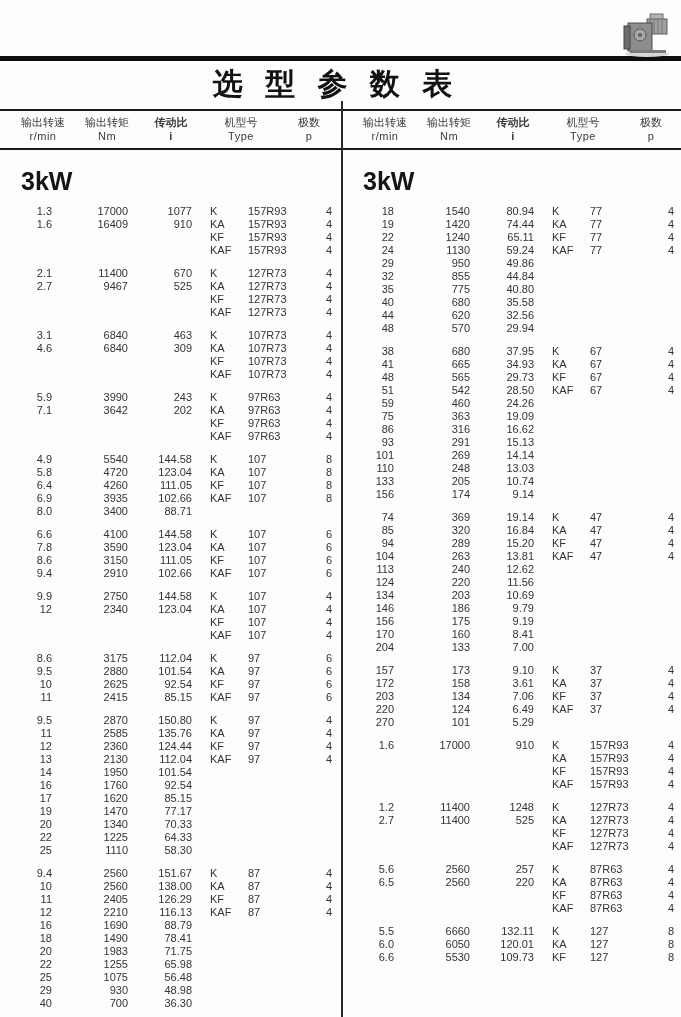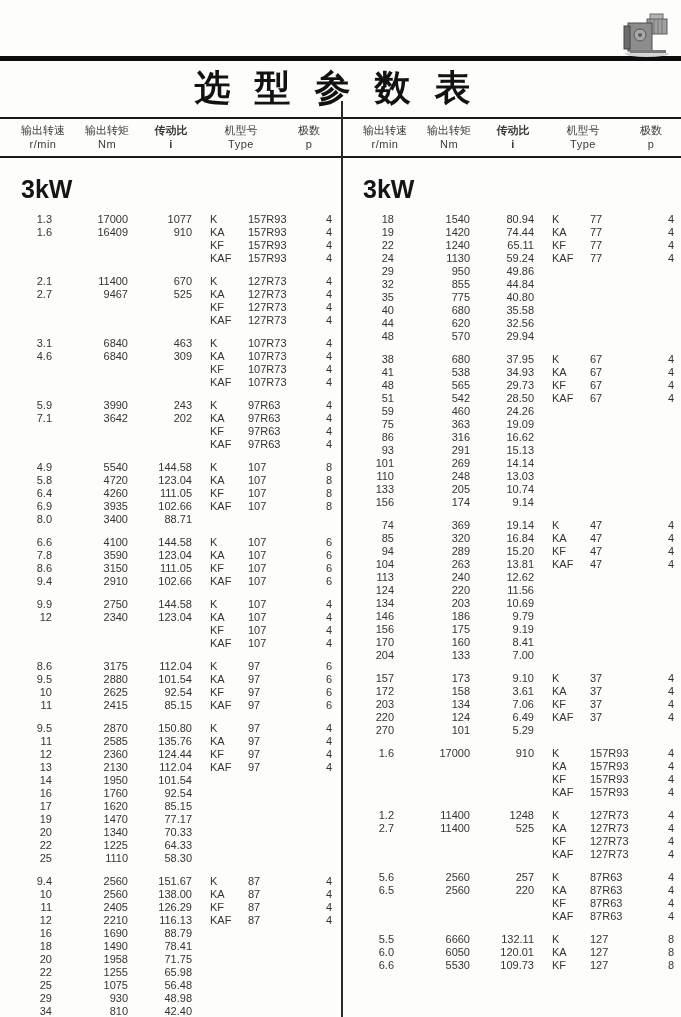--- a/index.html
+++ b/index.html
@@ -9,21 +9,21 @@
     width:681px;height:1017px;
     background:#fdfdfc;
     font-family:"Liberation Sans", sans-serif;
     color:#2e2e2e;
     overflow:hidden;
   }
   .photo{position:absolute;top:5px;right:7px;width:54px;height:54px;}
   .rule-thick{margin-top:56px;height:5px;background:#0e0e0e;}
   .title{
     margin:0;text-align:center;
-    font-size:36px;font-weight:bold;color:#121212;
+    font-size:30px;font-weight:bold;color:#121212;
     letter-spacing:7px;text-indent:7px;
     padding:3px 16px 4px 0;
   }
   .rule-thin{height:2px;background:#1a1a1a;}
   .header-row{display:flex;}
   .header-half{width:340px;display:flex;padding:4px 0 5px 12px;box-sizing:border-box;}
   .header-half:last-child{padding-left:14px;}
   .hcell{text-align:center;font-size:11px;line-height:14px;color:#3a3a3a;}
   .hcell:nth-child(1){width:62px;}
   .hcell:nth-child(2){width:66px;}
@@ -540,21 +540,21 @@
           <div class="trow">
             <span class="c-speed">18</span>
             <span class="c-torque">1490</span>
             <span class="c-ratio">78.41</span>
             <span class="c-prefix"></span>
             <span class="c-model"></span>
             <span class="c-poles"></span>
           </div>
           <div class="trow">
             <span class="c-speed">20</span>
-            <span class="c-torque">1958</span>
+            <span class="c-torque">1983</span>
             <span class="c-ratio">71.75</span>
             <span class="c-prefix"></span>
             <span class="c-model"></span>
             <span class="c-poles"></span>
           </div>
           <div class="trow">
             <span class="c-speed">22</span>
             <span class="c-torque">1255</span>
             <span class="c-ratio">65.98</span>
             <span class="c-prefix"></span>
@@ -571,28 +571,20 @@
           </div>
           <div class="trow">
             <span class="c-speed">29</span>
             <span class="c-torque">930</span>
             <span class="c-ratio">48.98</span>
             <span class="c-prefix"></span>
             <span class="c-model"></span>
             <span class="c-poles"></span>
           </div>
           <div class="trow">
-            <span class="c-speed">34</span>
-            <span class="c-torque">810</span>
-            <span class="c-ratio">42.40</span>
-            <span class="c-prefix"></span>
-            <span class="c-model"></span>
-            <span class="c-poles"></span>
-          </div>
-          <div class="trow">
             <span class="c-speed">40</span>
             <span class="c-torque">700</span>
             <span class="c-ratio">36.30</span>
             <span class="c-prefix"></span>
             <span class="c-model"></span>
             <span class="c-poles"></span>
           </div>
         </div>
       </div>
     <div class="col" data-column="right">
@@ -683,21 +675,21 @@
           <div class="trow">
             <span class="c-speed">38</span>
             <span class="c-torque">680</span>
             <span class="c-ratio">37.95</span>
             <span class="c-prefix">K</span>
             <span class="c-model">67</span>
             <span class="c-poles">4</span>
           </div>
           <div class="trow">
             <span class="c-speed">41</span>
-            <span class="c-torque">538</span>
+            <span class="c-torque">665</span>
             <span class="c-ratio">34.93</span>
             <span class="c-prefix">KA</span>
             <span class="c-model">67</span>
             <span class="c-poles">4</span>
           </div>
           <div class="trow">
             <span class="c-speed">48</span>
             <span class="c-torque">565</span>
             <span class="c-ratio">29.73</span>
             <span class="c-prefix">KF</span>

